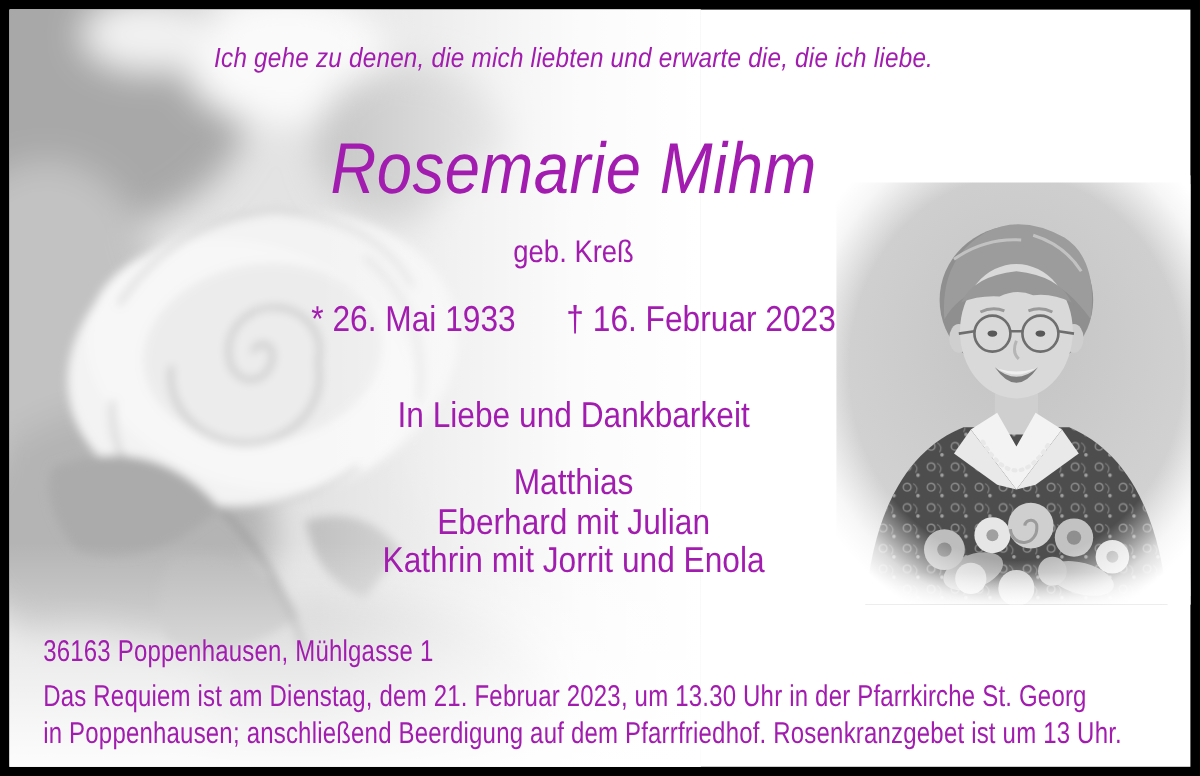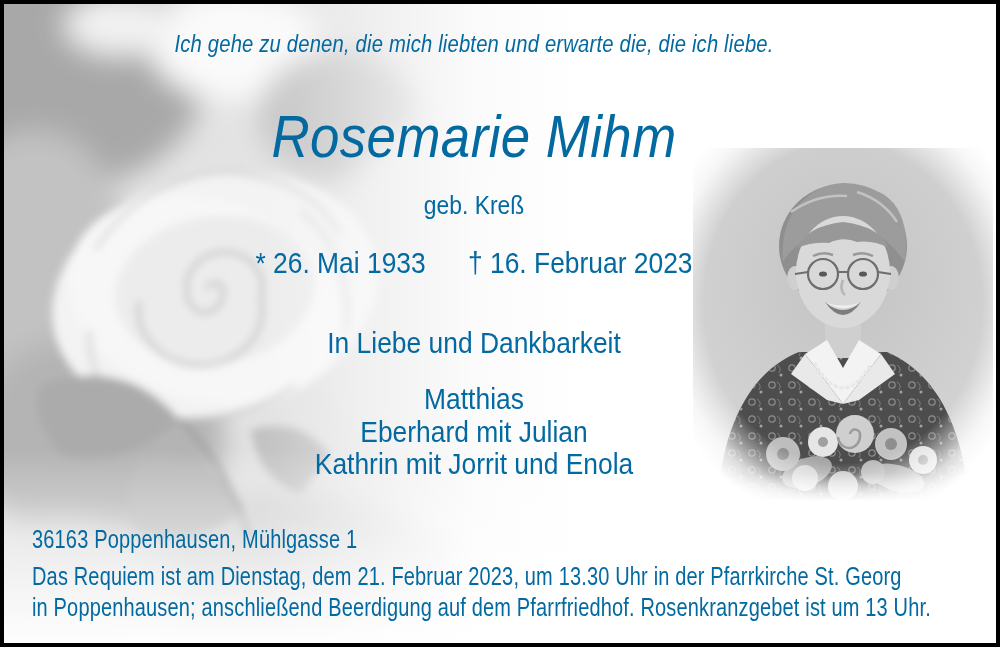--- a/index.html
+++ b/index.html
@@ -1,25 +1,25 @@
 <!DOCTYPE html>
 <html><head>
 <meta charset="utf-8">
 <style>
   html, body { margin: 0; padding: 0; background: #ffffff; }
   .card {
     position: relative;
     width: 1000px;
     height: 647px;
     box-sizing: border-box;
-    border: 4px solid #000000;
+    border: 8px solid #000000;
     background: #ffffff;
     overflow: hidden;
     font-family: "Liberation Sans", sans-serif;
-    color: #0369a1;
+    color: #a21caf;
   }
   .rose-bg {
     position: absolute;
     left: -4px; top: -4px;
     width: 580px; height: 640px;
     pointer-events: none;
   }
   .portrait {
     position: absolute;
     left: 683px; top: 138px;

